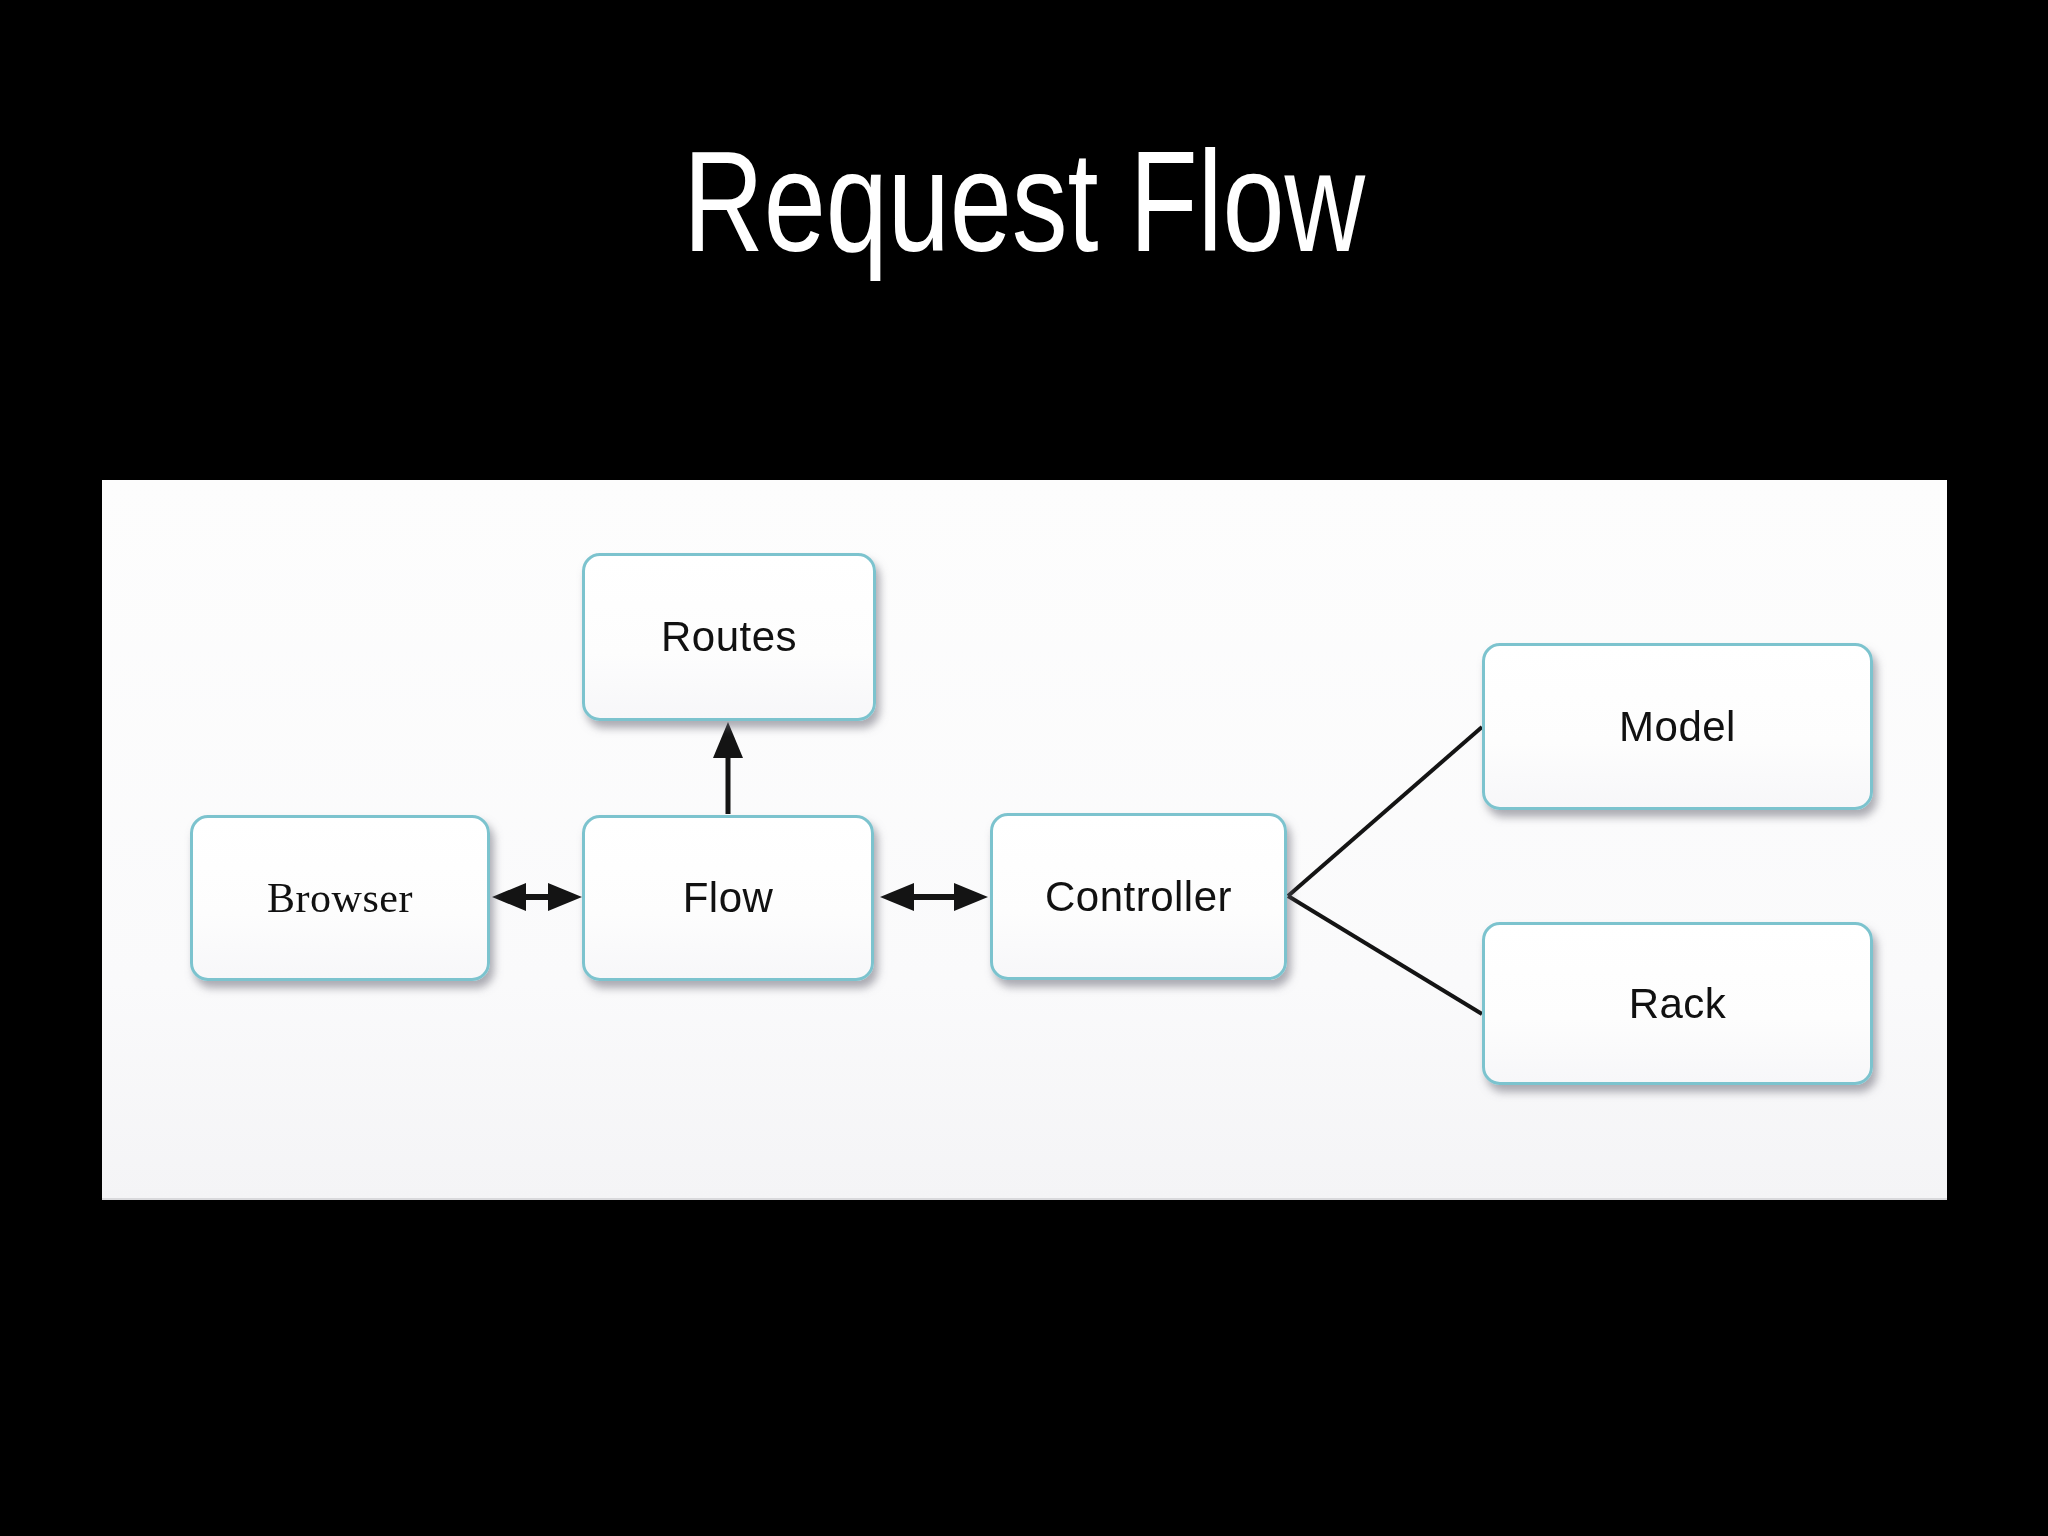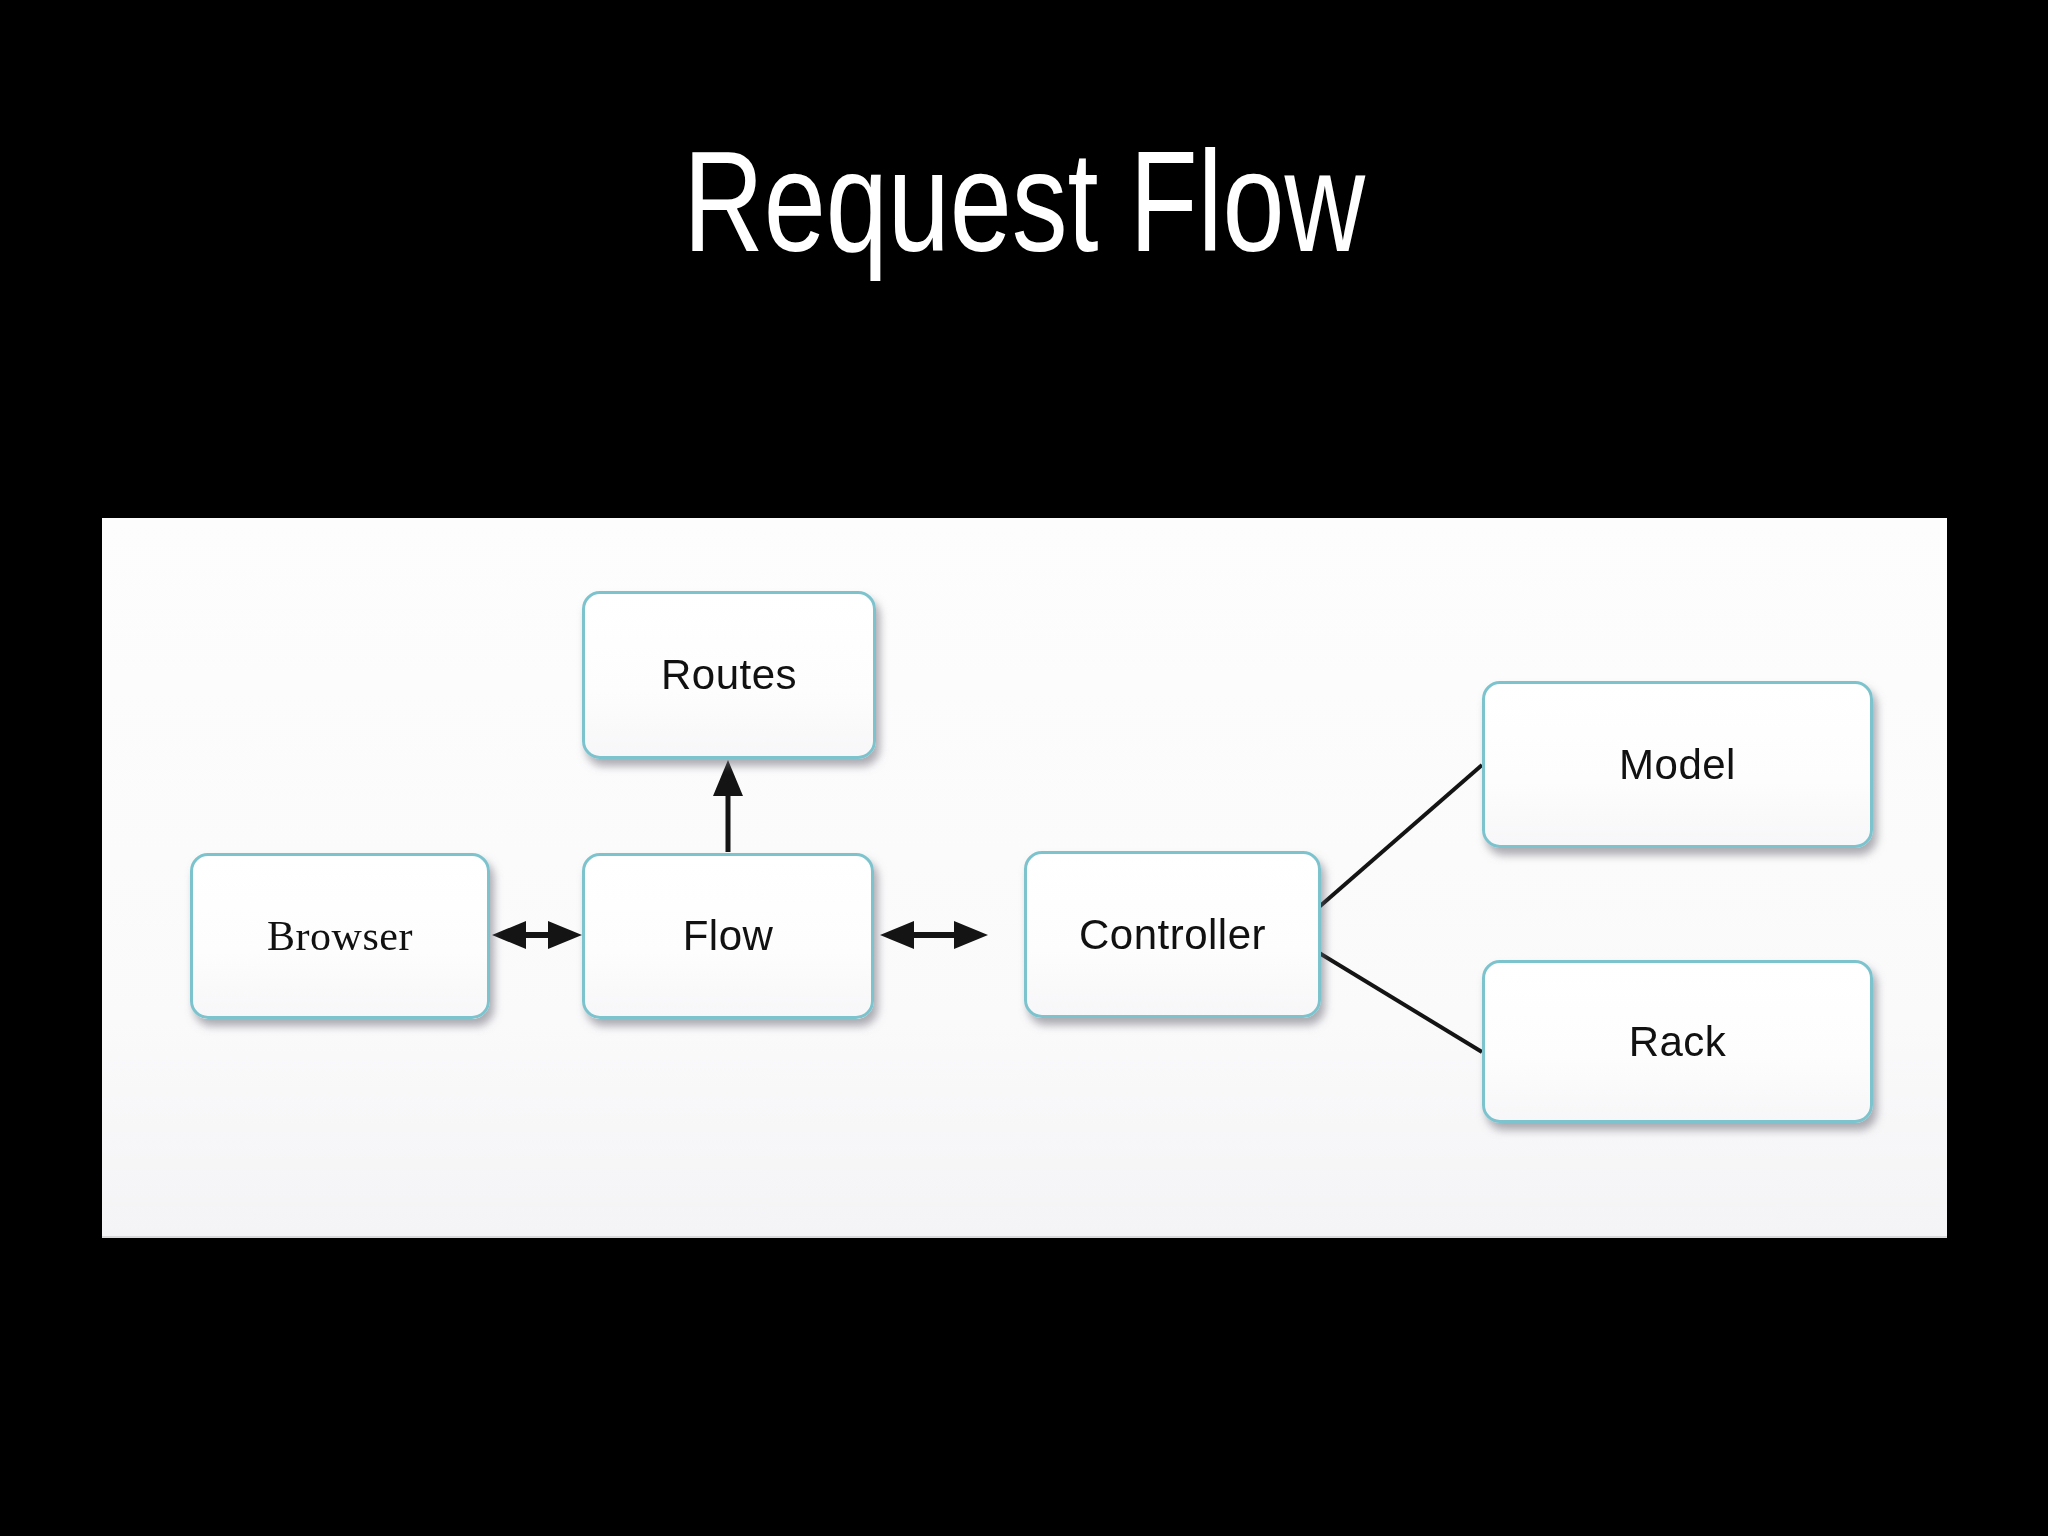--- a/index.html
+++ b/index.html
@@ -32,21 +32,21 @@
     white-space: nowrap;
   }
   .slide-title .narrow {
     display: inline-block;
     transform: scaleX(0.78);
     transform-origin: 50% 50%;
   }
   .slide {
     position: absolute;
     left: 102px;
-    top: 518px;
+    top: 480px;
     width: 1845px;
     height: 718px;
     background: linear-gradient(180deg, #fdfdfd 0%, #fafafb 70%, #f4f4f6 100%);
     border-bottom: 2px solid #d9d9dc;
   }
   .node {
     position: absolute;
     box-sizing: border-box;
     border: 3px solid #7cc3ce;
     border-radius: 18px;
@@ -58,21 +58,21 @@
   }
   .node .label {
     color: #111111;
     font-size: 42px;
     font-weight: 400;
     letter-spacing: 0.5px;
   }
   .node-routes     { left: 480px;  top: 73px;  width: 294px; height: 168px; }
   .node-browser    { left: 88px;   top: 335px; width: 300px; height: 166px; font-family: Liberation Serif, serif; }
   .node-rack       { left: 480px;  top: 335px; width: 292px; height: 166px; }
-  .node-controller { left: 888px;  top: 333px; width: 297px; height: 167px; margin-left: 34px; }
+  .node-controller { left: 888px;  top: 333px; width: 297px; height: 167px; }
   .node-model      { left: 1380px; top: 163px; width: 391px; height: 167px; }
   .node-view       { left: 1380px; top: 442px; width: 391px; height: 163px; }
   .edges {
     position: absolute;
     left: 0;
     top: 0;
     width: 1845px;
     height: 718px;
     pointer-events: none;
   }

